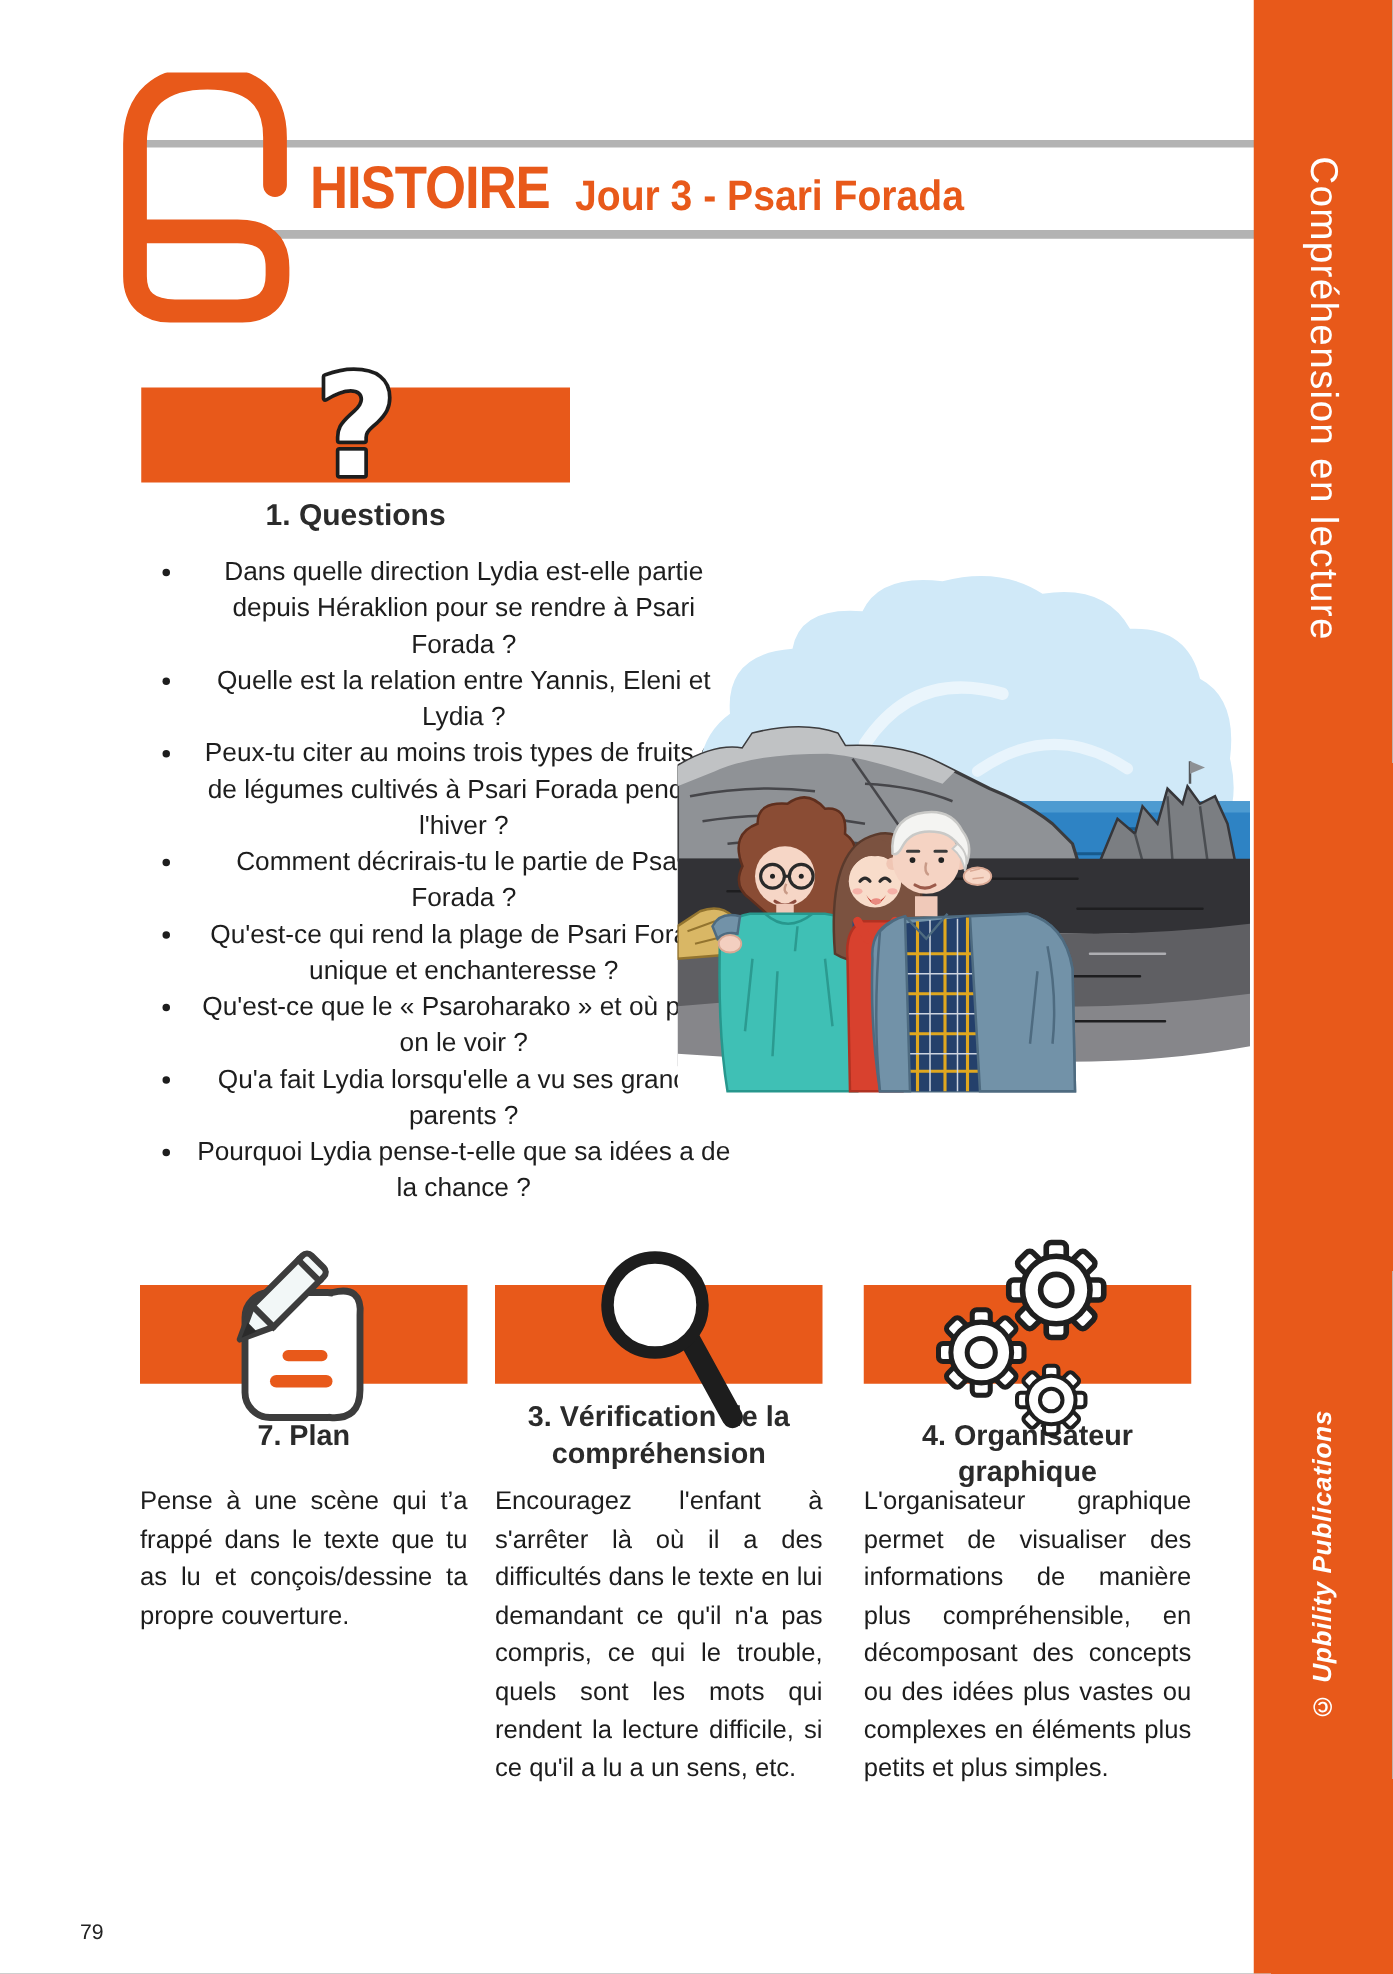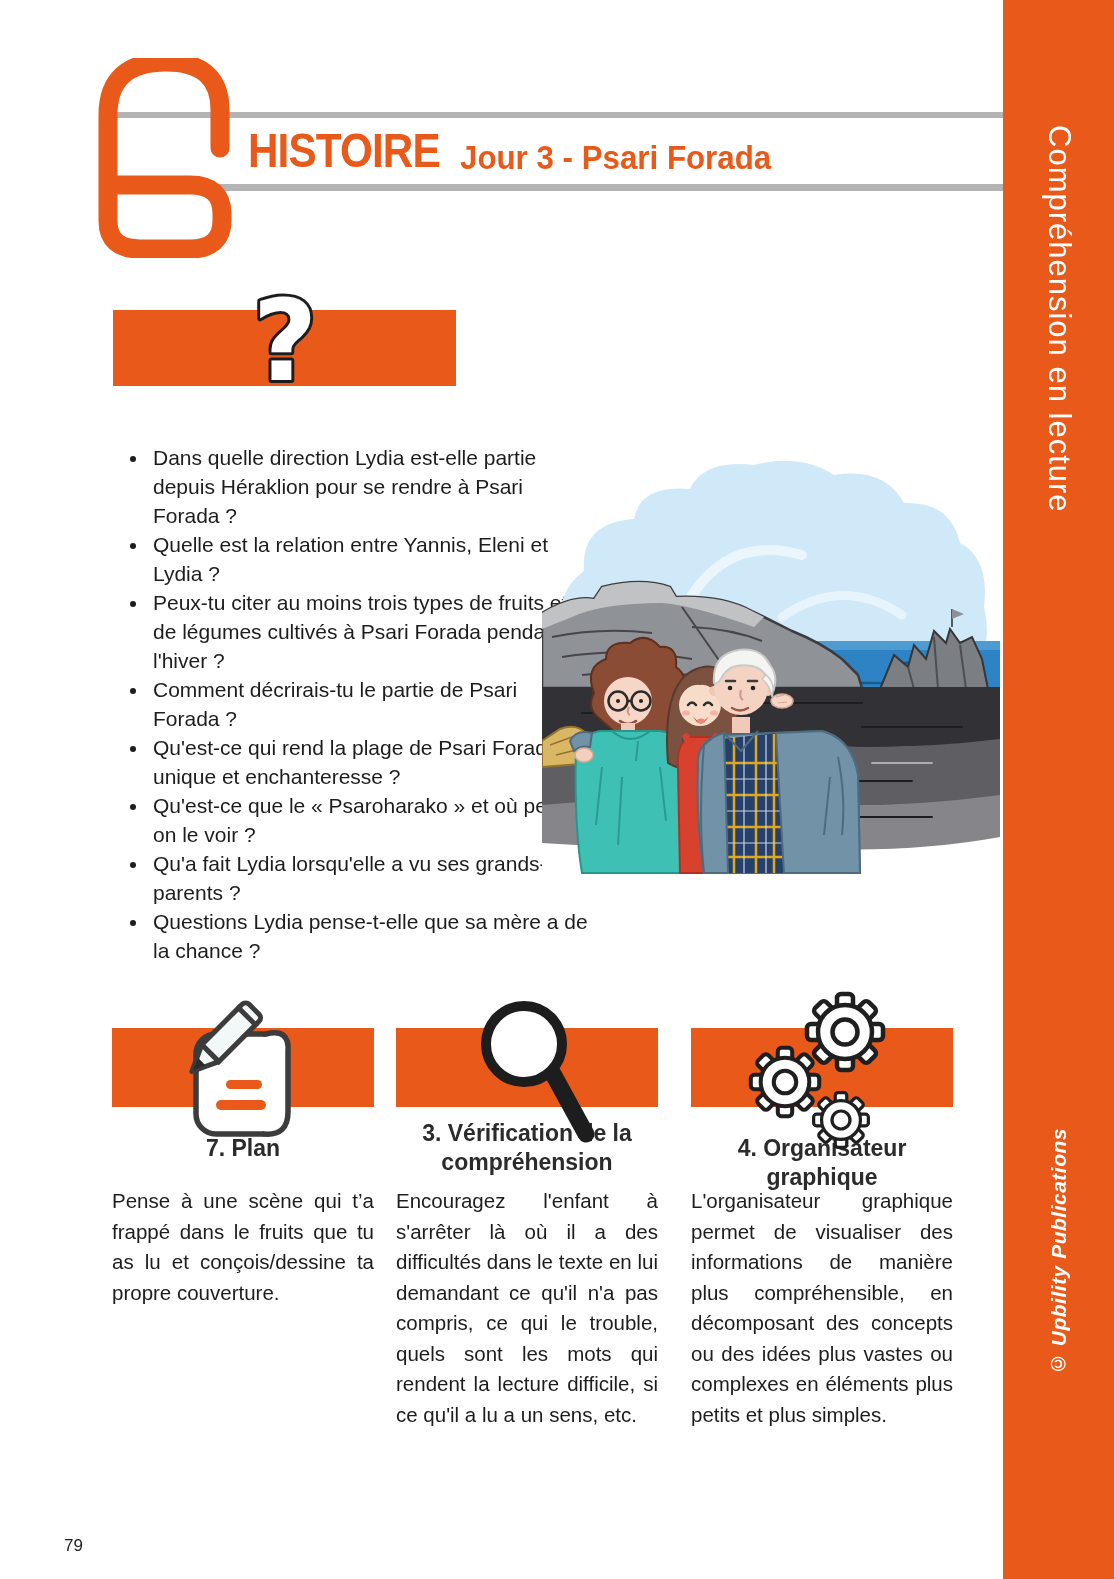--- a/index.html
+++ b/index.html
@@ -41,21 +41,21 @@
   .q-banner{position:absolute;left:113px;top:310px;width:343px;height:76px;background:#E8591A;}
   #q-icon{position:absolute;left:225px;top:278px;z-index:3;}
   .q-heading{
     position:absolute;left:113px;top:399px;width:343px;text-align:center;
     font-size:24px;font-weight:700;color:#2b2b2b;
   }
   .q-list{
     position:absolute;left:116px;top:443px;width:440px;margin:0;
     padding:0 0 0 33px;font-size:21px;line-height:29px;color:#1d1d1d;
   }
-  .q-list li{margin:0;padding-left:4px;}
+  .q-list li{margin:0;padding-left:4px;text-align:center;}
   
   #illustration{position:absolute;left:542px;top:445px;z-index:1;}
   
   .col{position:absolute;top:1028px;width:262px;}
   #col-plan{left:112px;}
   #col-verif{left:396px;}
   #col-org{left:691px;}
   .col .banner{position:absolute;left:0;top:0;width:262px;height:79px;background:#E8591A;}
   .col .icon{position:absolute;left:50%;transform:translateX(-50%);z-index:2;}
   #icon-plan{top:-34px;}
@@ -87,29 +87,30 @@
     <path d="M123 90 L123 52 Q123 4 69 4 Q11 4 11 57 L11 163 Q11 191 43 191 L93 191 Q125 191 125 162 L125 156 Q125 127 93 127 L18 127" fill="none" stroke="#E8591A" stroke-width="19" stroke-linecap="round" stroke-linejoin="round"></path>
   </svg>
 
   <div class="page-title">HISTOIRE</div>
   <div class="page-subtitle">Jour 3 - Psari Forada</div>
 
   <div class="q-banner"></div>
   <svg id="q-icon" width="120" height="126" viewBox="0 0 120 126">
     <text x="60" y="102" text-anchor="middle" font-family="DejaVu Sans, sans-serif" font-size="112" font-weight="bold" fill="#ffffff" stroke="#1d1d1d" stroke-width="6" stroke-linejoin="round" paint-order="stroke">?</text>
   </svg>
+  <div class="q-heading">1. Questions</div>
   <ul class="q-list">
     <li>Dans quelle direction Lydia est-elle partie depuis Héraklion pour se rendre à Psari Forada ?</li>
     <li>Quelle est la relation entre Yannis, Eleni et Lydia ?</li>
     <li>Peux-tu citer au moins trois types de fruits et de légumes cultivés à Psari Forada pendant l'hiver ?</li>
     <li>Comment décrirais-tu le partie de Psari Forada ?</li>
     <li>Qu'est-ce qui rend la plage de Psari Forada unique et enchanteresse ?</li>
     <li>Qu'est-ce que le « Psaroharako » et où peut-on le voir ?</li>
     <li>Qu'a fait Lydia lorsqu'elle a vu ses grands-parents ?</li>
-    <li>Questions Lydia pense-t-elle que sa mère a de la chance ?</li>
+    <li>Pourquoi Lydia pense-t-elle que sa idées a de la chance ?</li>
   </ul>
 
   <svg id="illustration" width="458" height="432" viewBox="0 0 458 432">
 
     <g>
       <path d="M18,212 Q8,150 42,126 Q38,78 92,74 Q98,40 148,44 Q162,14 212,20 Q258,8 292,30 Q342,22 362,58 Q408,56 418,98 Q448,114 442,162 Q452,204 428,228 Q300,240 160,238 Q60,236 18,212 Z" fill="#d0e9f8"></path>
       <path d="M150,150 q40,-60 110,-40" fill="none" stroke="#ffffff" stroke-opacity=".55" stroke-width="10" stroke-linecap="round"></path>
       <path d="M240,172 q60,-42 120,-2" fill="none" stroke="#ffffff" stroke-opacity=".5" stroke-width="9" stroke-linecap="round"></path>
       <path d="M120,192 q30,-30 80,-20" fill="none" stroke="#ffffff" stroke-opacity=".45" stroke-width="8" stroke-linecap="round"></path>
     </g>
@@ -212,21 +213,21 @@
       <rect x="58" y="86" width="36" height="9" rx="4.5" fill="#E8591A"></rect>
       <rect x="48" y="106" width="50" height="10" rx="5" fill="#E8591A"></rect>
       <g transform="rotate(45 55 45)">
         <rect x="44" y="2" width="24" height="14" rx="5" fill="#f2f7f7" stroke="#3c3c3c" stroke-width="5"></rect>
         <rect x="44" y="12" width="24" height="52" fill="#f2f7f7" stroke="#3c3c3c" stroke-width="5"></rect>
         <path d="M44,64 L68,64 L56,90 Z" fill="#f2f7f7" stroke="#3c3c3c" stroke-width="5" stroke-linejoin="round"></path>
         <path d="M51,76 L61,76 L56,88 Z" fill="#2b2b2b"></path>
       </g>
     </svg>
     <div class="col-heading">7. Plan</div>
-    <div class="col-body">Pense à une scène qui t’a frappé dans le fruits que tu as lu et conçois/dessine ta propre couverture.</div>
+    <div class="col-body">Pense à une scène qui t’a frappé dans le texte que tu as lu et conçois/dessine ta propre couverture.</div>
   </div>
 
   <div class="col" id="col-verif">
     <div class="banner"></div>
     <svg class="icon" id="icon-verif" width="150" height="150" viewBox="0 0 150 150">
       <path d="M100,74 L134,136" stroke="#1d1d1d" stroke-width="17" stroke-linecap="round"></path>
       <circle cx="72" cy="46" r="38" fill="#ffffff" stroke="#1d1d1d" stroke-width="10"></circle>
     </svg>
     <div class="col-heading">3. Vérification de la compréhension</div>
     <div class="col-body">Encouragez l'enfant à s'arrêter là où il a des difficultés dans le texte en lui demandant ce qu'il n'a pas compris, ce qui le trouble, quels sont les mots qui rendent la lecture difficile, si ce qu'il a lu a un sens, etc.</div>

